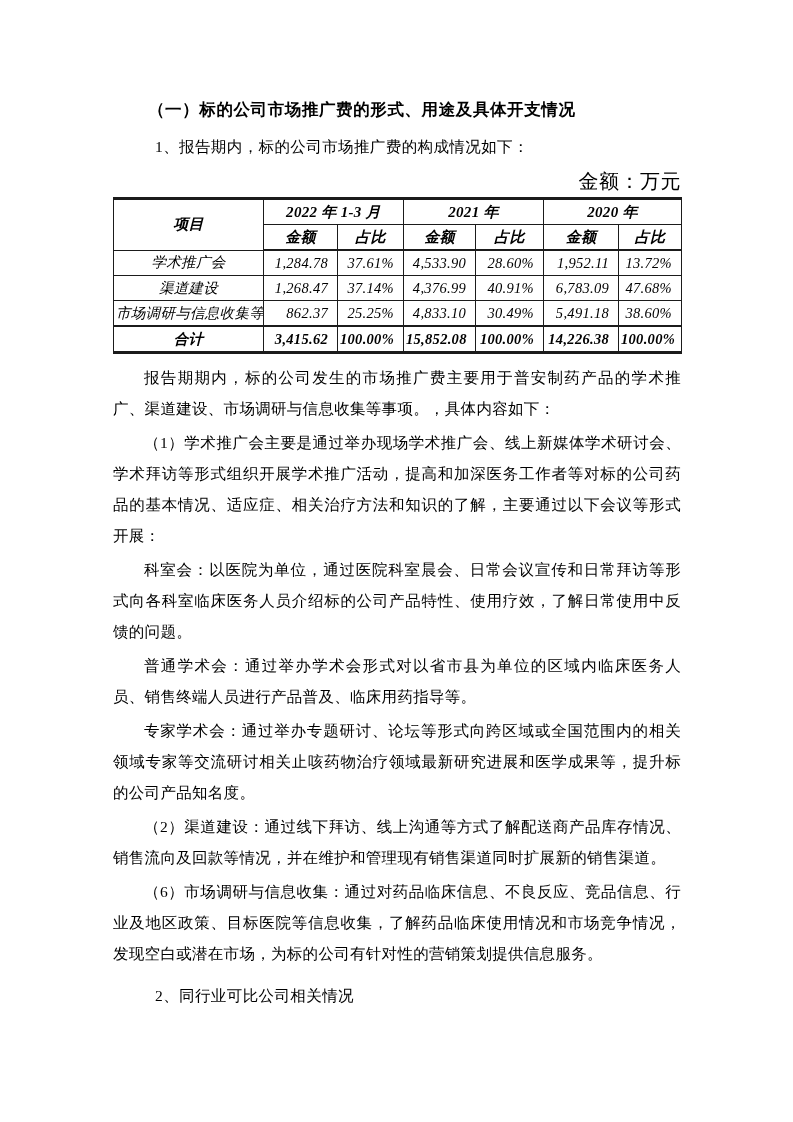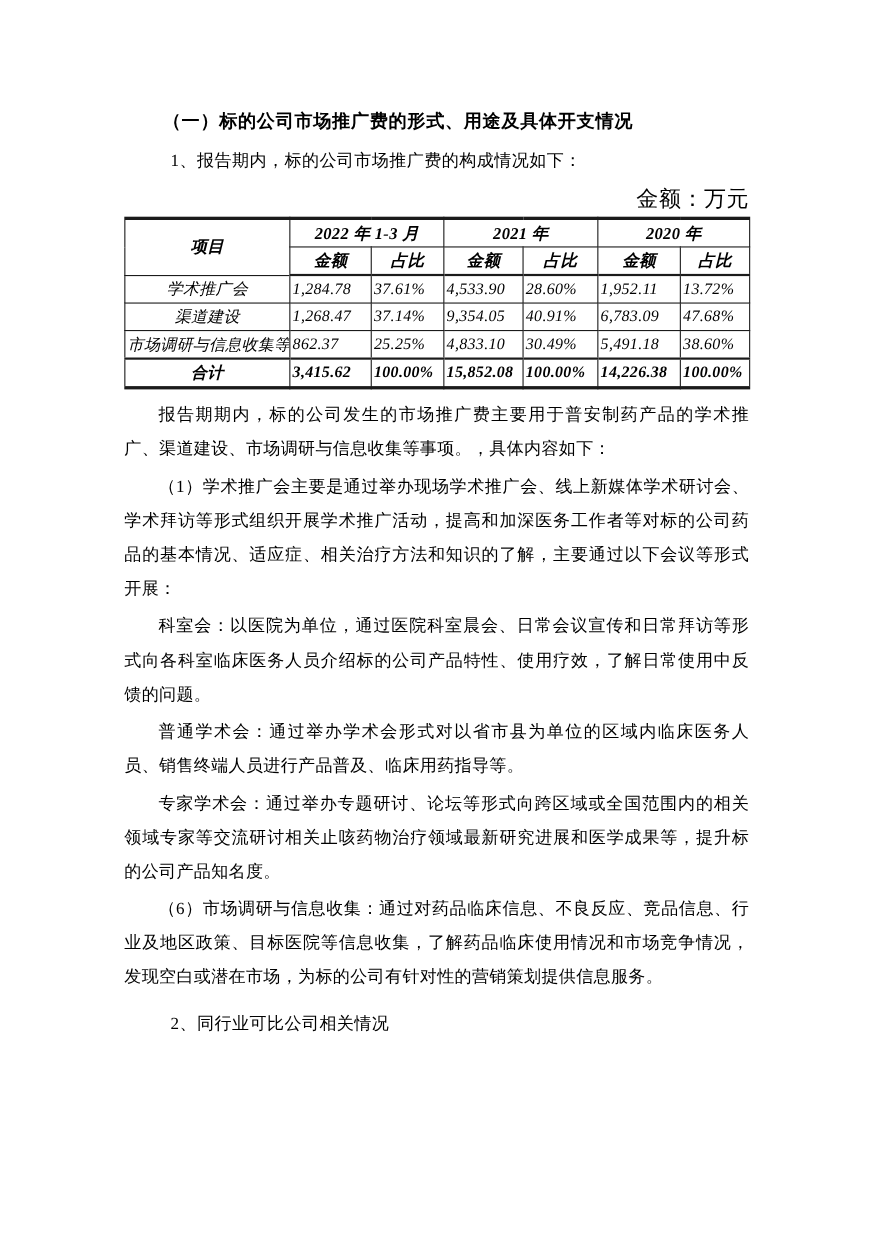--- a/index.html
+++ b/index.html
@@ -62,21 +62,21 @@
     overflow: hidden;
     white-space: nowrap;
   }
   .fee-table th {
     font-weight: bold;
     text-align: center;
     font-size: 15px;
   }
   .fee-table thead tr.sub-header th { border-bottom: 2px solid #1b1b1b; }
   .fee-table td.item-cell { text-align: center; }
-  .fee-table td.num-cell { text-align: left; padding-right: 9px; }
+  .fee-table td.num-cell { text-align: right; padding-right: 9px; }
   .fee-table tr.total-row td {
     border-top: 2px solid #1b1b1b;
     font-weight: bold;
   }
   .body-text { margin-top: 8px; }
   .para {
     margin: 3px 0;
     font-size: 15.5px;
     line-height: 31px;
     letter-spacing: 0.3px;
@@ -145,21 +145,21 @@
           <td class="num-cell">37.61%</td>
           <td class="num-cell">4,533.90</td>
           <td class="num-cell">28.60%</td>
           <td class="num-cell">1,952.11</td>
           <td class="num-cell">13.72%</td>
         </tr>
         <tr>
           <td class="item-cell">渠道建设</td>
           <td class="num-cell">1,268.47</td>
           <td class="num-cell">37.14%</td>
-          <td class="num-cell">9,354.05</td>
+          <td class="num-cell">4,376.99</td>
           <td class="num-cell">40.91%</td>
           <td class="num-cell">6,783.09</td>
           <td class="num-cell">47.68%</td>
         </tr>
         <tr>
           <td class="item-cell">市场调研与信息收集等</td>
           <td class="num-cell">862.37</td>
           <td class="num-cell">25.25%</td>
           <td class="num-cell">4,833.10</td>
           <td class="num-cell">30.49%</td>
@@ -177,20 +177,21 @@
         </tr>
       </tbody>
     </table>
 
     <div class="body-text">
       <p class="para">报告期期内，标的公司发生的市场推广费主要用于普安制药产品的学术推广、渠道建设、市场调研与信息收集等事项。，具体内容如下：</p>
       <p class="para">（1）学术推广会主要是通过举办现场学术推广会、线上新媒体学术研讨会、学术拜访等形式组织开展学术推广活动，提高和加深医务工作者等对标的公司药品的基本情况、适应症、相关治疗方法和知识的了解，主要通过以下会议等形式开展：</p>
       <p class="para">科室会：以医院为单位，通过医院科室晨会、日常会议宣传和日常拜访等形式向各科室临床医务人员介绍标的公司产品特性、使用疗效，了解日常使用中反馈的问题。</p>
       <p class="para">普通学术会：通过举办学术会形式对以省市县为单位的区域内临床医务人员、销售终端人员进行产品普及、临床用药指导等。</p>
       <p class="para">专家学术会：通过举办专题研讨、论坛等形式向跨区域或全国范围内的相关领域专家等交流研讨相关止咳药物治疗领域最新研究进展和医学成果等，提升标的公司产品知名度。</p>
+      <p class="para">（2）渠道建设：通过线下拜访、线上沟通等方式了解配送商产品库存情况、销售流向及回款等情况，并在维护和管理现有销售渠道同时扩展新的销售渠道。</p>
       <p class="para">（6）市场调研与信息收集：通过对药品临床信息、不良反应、竞品信息、行业及地区政策、目标医院等信息收集，了解药品临床使用情况和市场竞争情况，发现空白或潜在市场，为标的公司有针对性的营销策划提供信息服务。</p>
     </div>
 
     <div class="sub-heading">2、同行业可比公司相关情况</div>
 
   </div>
 
 </div>
 
 </body></html>

